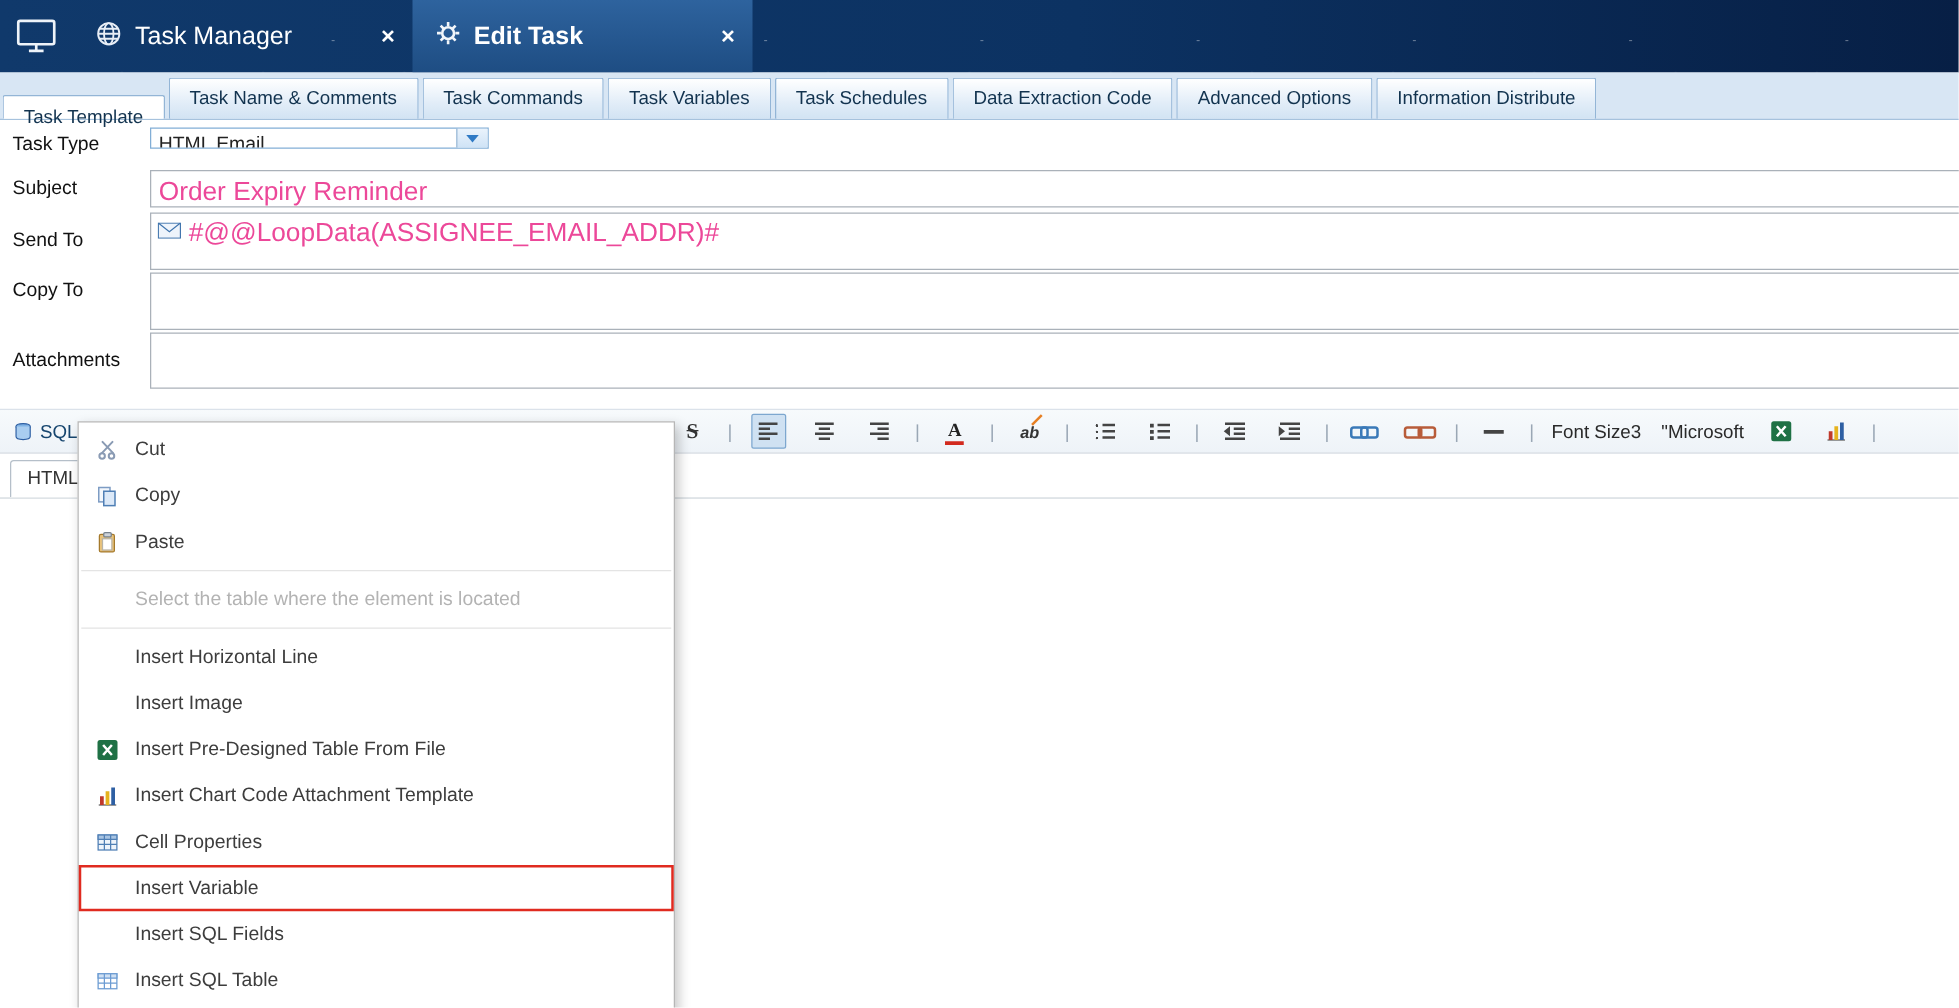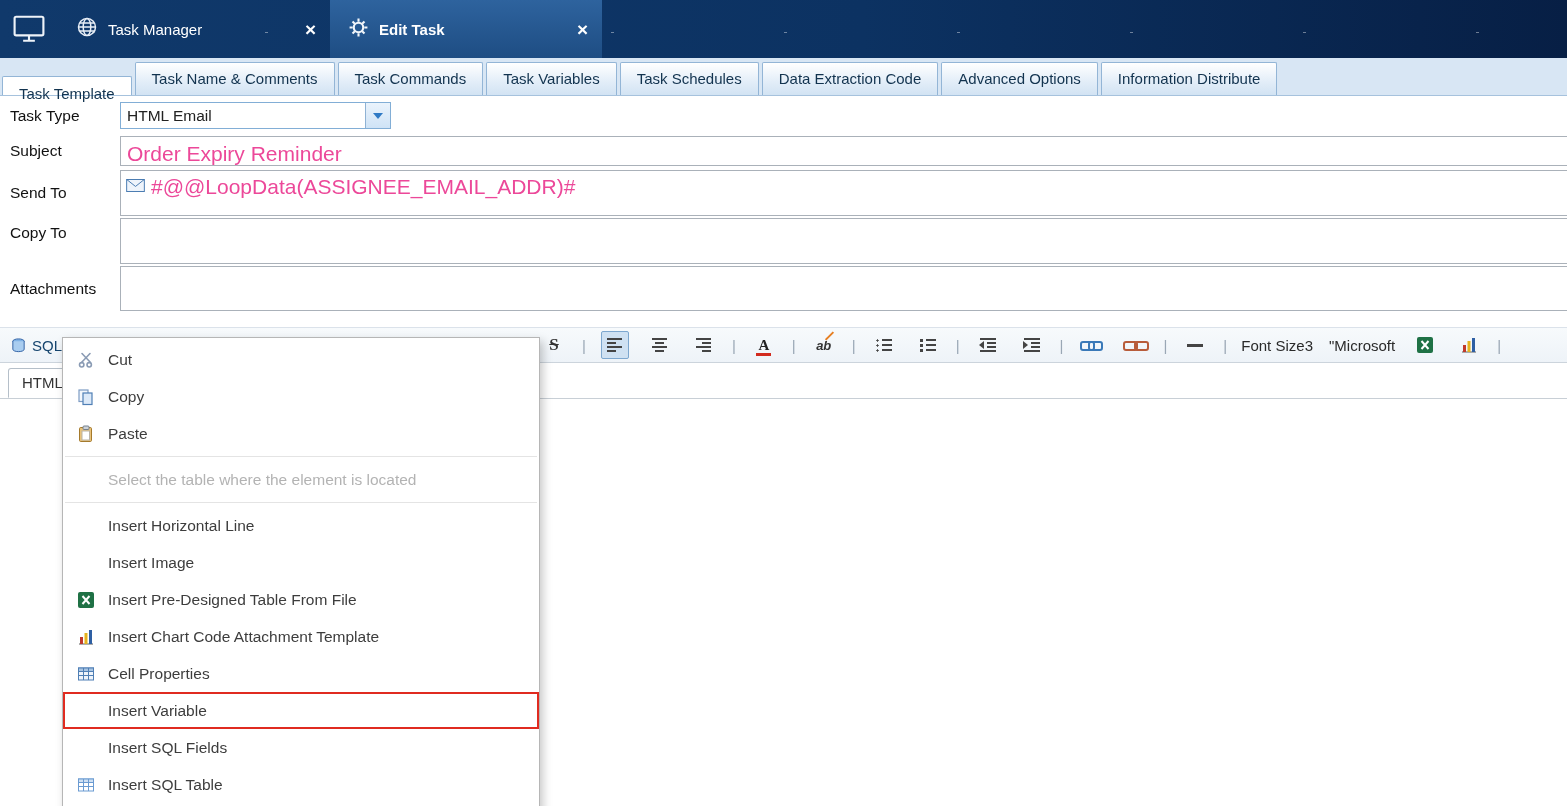--- a/index.html
+++ b/index.html
@@ -11,38 +11,38 @@
   .titlebar{position:absolute;top:0;left:0;right:0;height:58px;
     background:linear-gradient(90deg,#10396b 0%,#0c3262 55%,#071f45 100%);display:flex;align-items:stretch}
   .titlebar::before{content:"";position:absolute;inset:0;
     background-image:radial-gradient(rgba(255,255,255,.9) 1px,transparent 1.6px),
                      radial-gradient(rgba(255,255,255,.45) 1px,transparent 1.5px);
     background-size:173px 47px,113px 71px;background-position:7px 9px,41px 23px;
     opacity:.45;pointer-events:none}
   .monitor{width:58px;display:flex;align-items:center;justify-content:center;position:relative}
   .tb-tab{display:flex;align-items:center;gap:10px;padding:0 14px 0 18px;width:240px;position:relative;color:#fff;cursor:pointer}
   .tb-tab.active{background:linear-gradient(#2e639e,#1e4d83);font-weight:bold}
-  .tb-label{font-size:15px}
+  .tb-label{font-size:20px}
   .tb-close{margin-left:auto;font-size:19px;font-weight:bold;color:#fff;cursor:pointer;line-height:1}
 
   
   .tabstrip{position:absolute;top:58px;left:0;right:0;height:38px;background:#d8e6f4;
     border-bottom:1px solid #a6c2dd;display:flex;gap:3px;padding:3px 0 0 2px;box-sizing:border-box}
   .tab{padding:0 16px;line-height:31px;border:1px solid #93b5d6;border-bottom:none;
     border-radius:2px 2px 0 0;background:linear-gradient(#ffffff,#e2edf8 60%,#d2e3f3);
     font-size:15px;color:#12334f;margin-top:1px;cursor:pointer;white-space:nowrap}
   .tab.active{background:#fff;line-height:34px;margin-top:15px;position:relative;z-index:2}
 
   
   .form{position:absolute;top:96px;left:0;right:0;height:231px;background:#fff}
   .flabel{position:absolute;left:10px;width:106px;display:flex;align-items:center;
     font-size:15.5px;color:#111}
   .ibox{position:absolute;left:120px;right:-2px;border:1px solid #aab1b9;background:#fff;box-sizing:border-box;cursor:text}
   .ival{display:block;padding:5px 6px;font-size:21px;color:#ec4899;white-space:nowrap}
-  .select{position:absolute;left:120px;top:6px;width:271px;height:27px;border:1px solid #82aed6;
+  .select{position:absolute;left:120px;top:6px;width:271px;height:17px;border:1px solid #82aed6;
     background:#fff;box-sizing:border-box;display:flex;cursor:pointer}
   .sel-val{flex:1;font-size:15.5px;color:#222;padding:4px 6px;white-space:nowrap;overflow:hidden}
   .sel-btn{width:24px;border-left:1px solid #8fb2d4;background:linear-gradient(#eaf3fc,#cfe3f6);
     display:flex;align-items:center;justify-content:center;cursor:pointer}
   .chev{width:0;height:0;border-left:5px solid transparent;border-right:5px solid transparent;
     border-top:6px solid #2f7ac5}
   .sendto-inner{display:flex;align-items:flex-start;gap:4px;padding:4px 5px}
   .sendto-inner .ival{padding:0 0 0 2px}
   .env-icon{margin-top:3px;flex:none}
 

